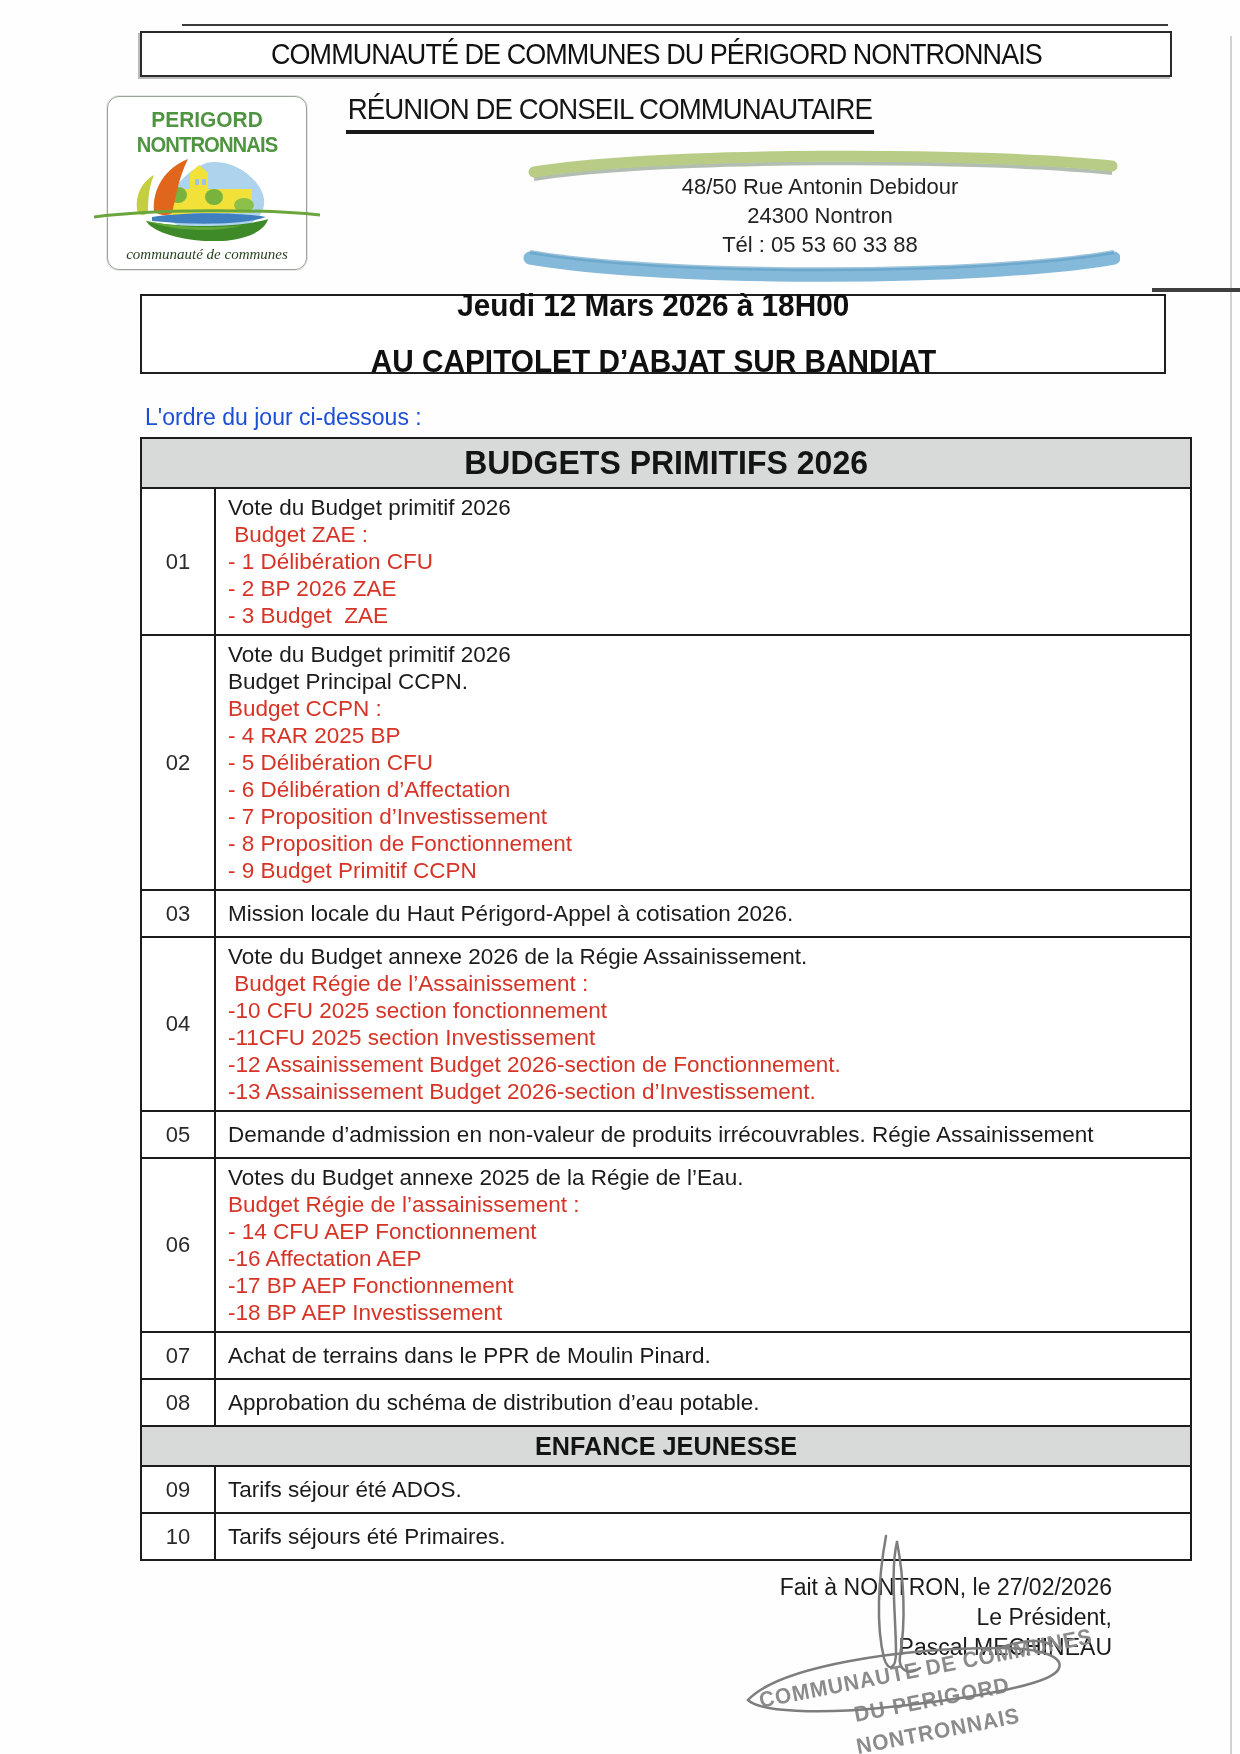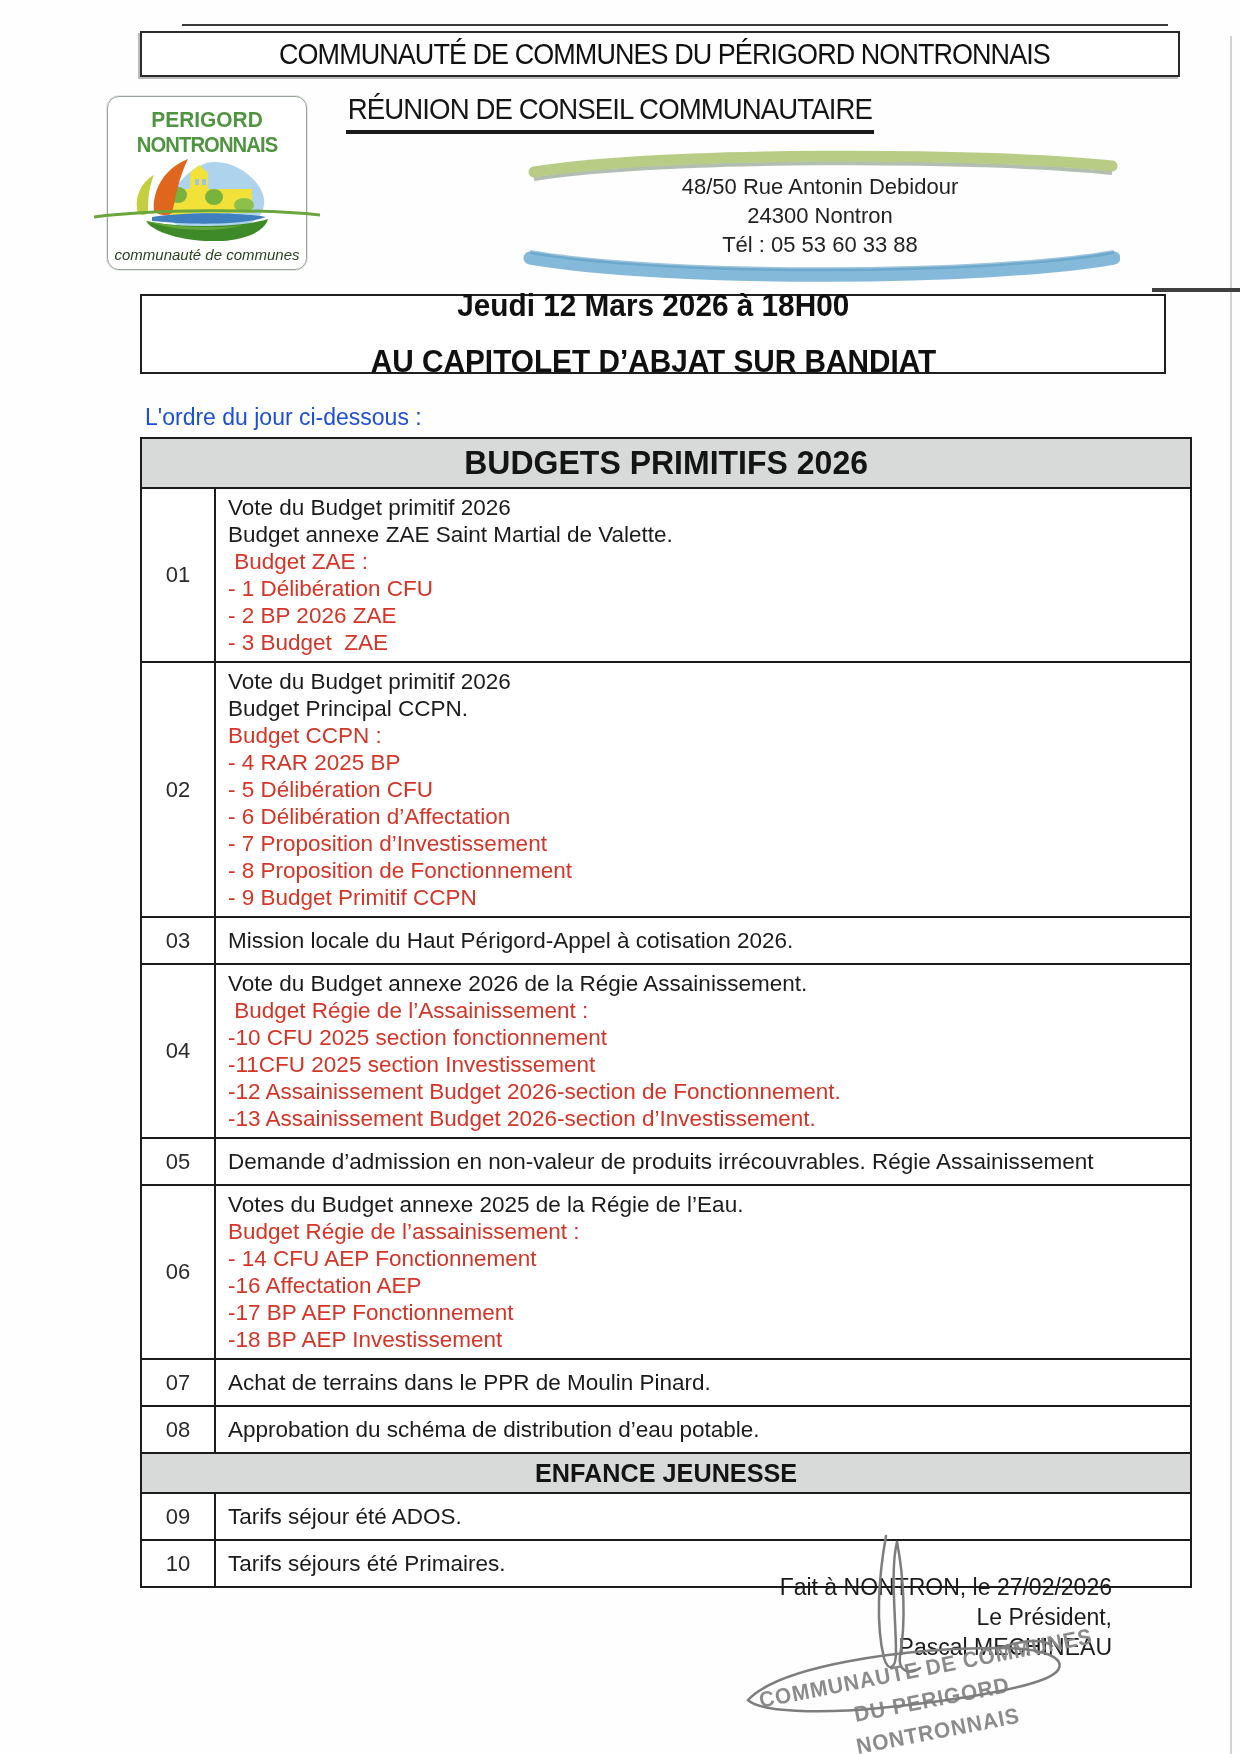--- a/index.html
+++ b/index.html
@@ -15,21 +15,20 @@
   .edge-line{position:absolute;top:36px;bottom:0;right:8px;width:2px;background:#d2d2d2;}
   .top-rule{position:absolute;left:182px;top:24px;width:986px;height:2px;background:#3a3a3a;}
   .mid-rule{position:absolute;left:1152px;top:288px;width:88px;height:4px;background:#3f3f3f;}
 
   
   .org-box{
     position:absolute;left:140px;top:31px;width:1028px;height:42px;
     border:2px solid #2a2a2a;background:#fff;
     display:flex;align-items:center;justify-content:center;
     box-shadow:-2px 2px 0 #bbb;
-    padding-left:8px;
   }
   .org-box span{
     font-size:29px;letter-spacing:-1px;white-space:nowrap;
     transform:scaleX(.93);font-weight:500;color:#111;
   }
 
   
   .logo-box{
     position:absolute;left:107px;top:96px;width:198px;height:172px;
     border:1px solid #9aa39a;background:#fff;border-radius:12px;
@@ -37,21 +36,21 @@
   }
   .logo-name{
     margin-top:10px;text-align:center;line-height:25px;
     font-size:22px;font-weight:700;color:#4f9440;letter-spacing:0;
   }
   .logo-name .l2{letter-spacing:-1px;display:block;transform:scaleX(.92);}
   .logo-name .l1{display:block;transform:scaleX(.95);}
   .logo-art{position:absolute;left:-14px;top:58px;width:226px;height:86px;}
   .logo-caption{
     position:absolute;left:0;right:0;bottom:6px;text-align:center;
-    font-family:Liberation Sans, sans-serif;
+    font-family:Liberation Serif, serif;
     font-style:italic;font-size:15px;color:#27421f;
   }
 
   
   .meeting-title{
     position:absolute;left:346px;top:92px;
     font-size:30px;letter-spacing:-1px;color:#161616;
     border-bottom:4px solid #1a1a1a;padding:0 2px 4px 2px;
     transform:scaleX(.92);transform-origin:left top;white-space:nowrap;font-weight:500;
   }
@@ -184,21 +183,20 @@
   <div class="intro">L'ordre du jour ci-dessous :</div>
 
   <div class="agenda" id="agenda-table">
       <div class="sec-header big">
         <span>BUDGETS PRIMITIFS 2026</span>
       </div>
       <div class="arow">
         <div class="num">01</div>
         <div class="acontent">
           <div class="aline">Vote du Budget primitif 2026</div>
-          <div class="aline">Budget annexe ZAE Saint Martial de Valette.</div>
           <div class="aline red"> Budget ZAE :</div>
           <div class="aline red">- 1 Délibération CFU</div>
           <div class="aline red">- 2 BP 2026 ZAE</div>
           <div class="aline red">- 3 Budget  ZAE</div>
         </div>
       </div>
       <div class="arow">
         <div class="num">02</div>
         <div class="acontent">
           <div class="aline">Vote du Budget primitif 2026</div>

